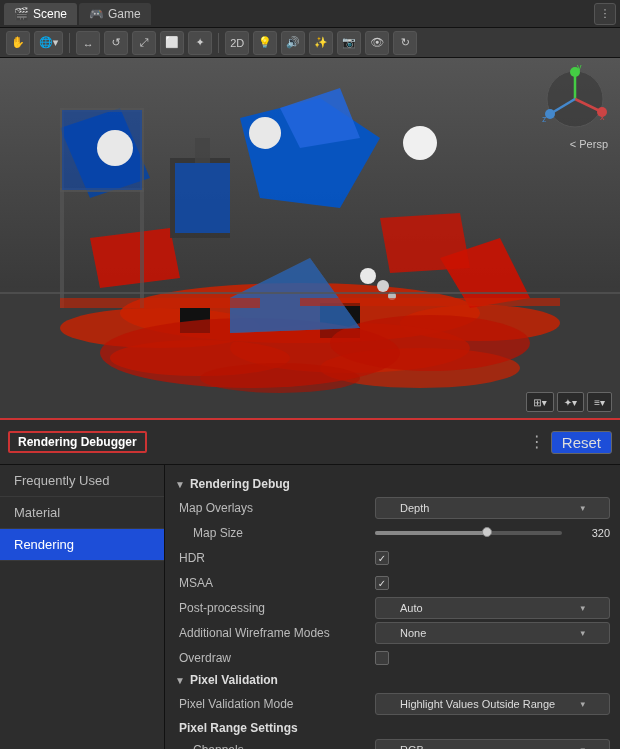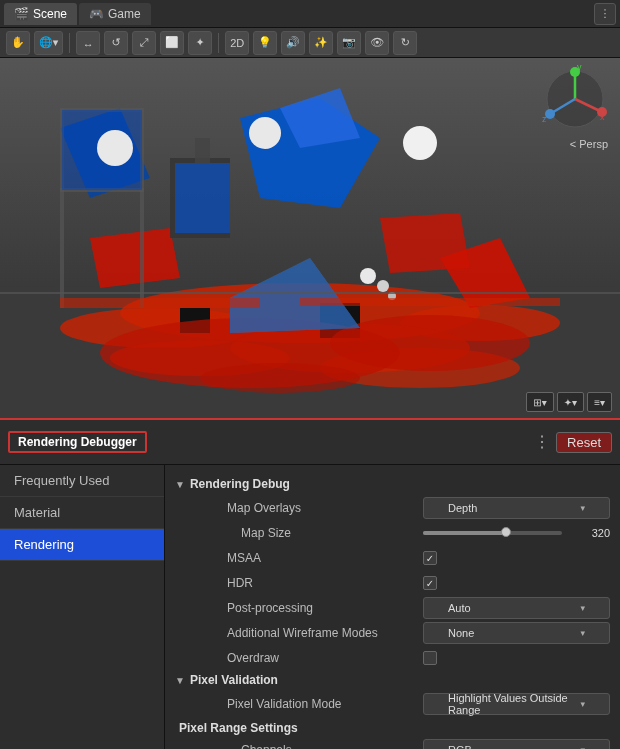--- a/index.html
+++ b/index.html
@@ -156,25 +156,25 @@
       align-items: center;
       gap: 6px;
     }
     .dots-btn {
       color: #aaa;
       font-size: 16px;
       cursor: pointer;
       line-height: 1;
     }
     .reset-btn {
-      background: #7f1d1d;
+      background: #1d4ed8;
       border: 1px solid #666;
       border-radius: 3px;
       color: #ddd;
-      font-size: 13px;
+      font-size: 15px;
       padding: 2px 10px;
       cursor: pointer;
     }
 
     
     .content-area {
       display: flex;
       height: calc(749px - 28px - 30px - 360px - 32px);
     }
 
@@ -220,21 +220,20 @@
       align-items: center;
       min-height: 22px;
       margin-bottom: 3px;
     }
     .row-label {
       color: #bbb;
       font-size: 12px;
       width: 200px;
       flex-shrink: 0;
       padding-left: 4px;
-      margin-left: 48px;
     }
     .row-label.indent { padding-left: 18px; }
 
     
     .dropdown {
       flex: 1;
       background: #3c3c3c;
       border: 1px solid #555;
       border-radius: 3px;
       padding: 2px 24px;
@@ -479,26 +478,26 @@
       <div class="slider-row">
         <div class="slider-track">
           <div class="slider-fill" style="width:60%"></div>
           <div class="slider-thumb" style="left:calc(60% - 5px)"></div>
         </div>
         <span class="slider-value">320</span>
       </div>
     </div>
 
     <div class="row">
+      <span class="row-label">HDR</span>
+      <div class="checkbox checked"></div>
+    </div>
+
+    <div class="row">
       <span class="row-label">MSAA</span>
-      <div class="checkbox checked"></div>
-    </div>
-
-    <div class="row">
-      <span class="row-label">HDR</span>
       <div class="checkbox checked"></div>
     </div>
 
     <div class="row">
       <span class="row-label">Post-processing</span>
       <div class="dropdown">
         <span>Auto</span>
         <span class="dropdown-arrow">▾</span>
       </div>
     </div>

